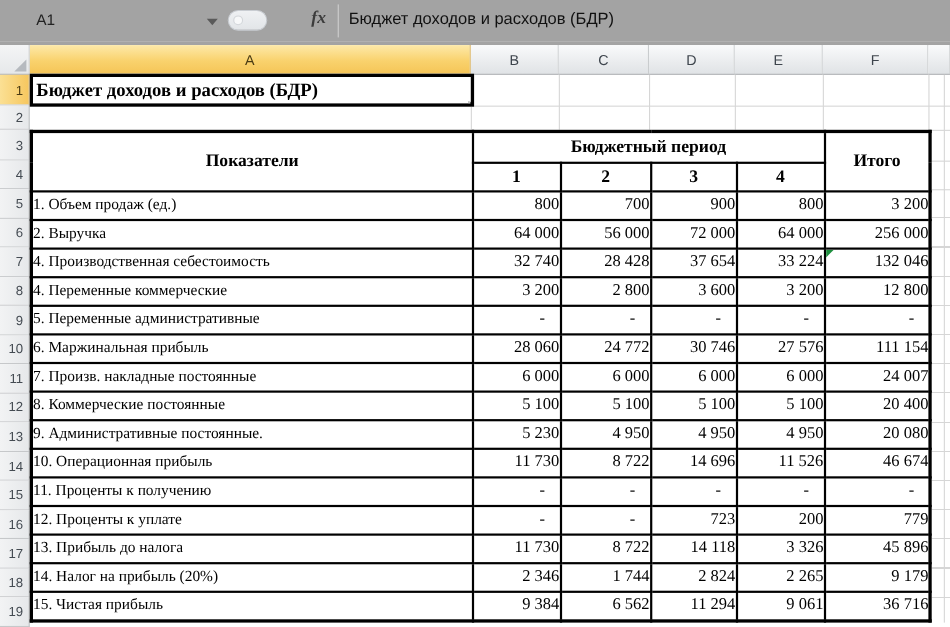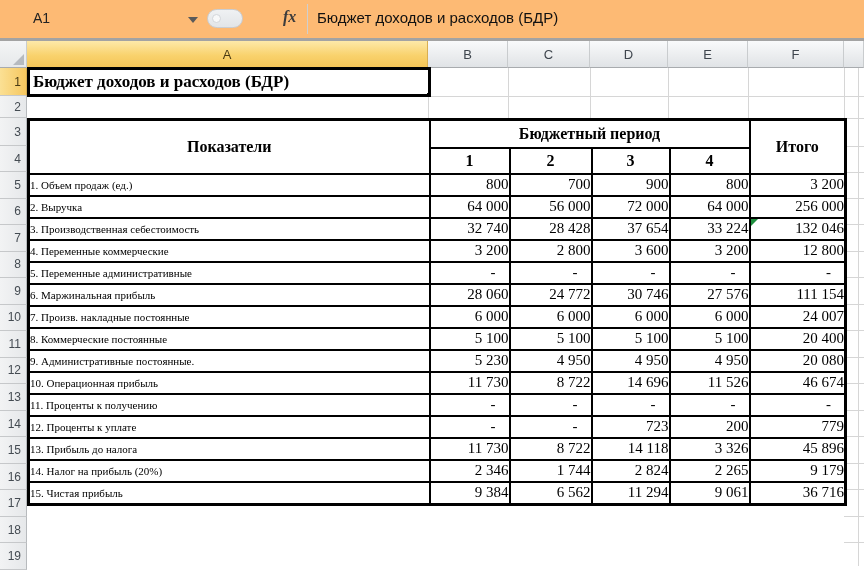--- a/index.html
+++ b/index.html
@@ -1,21 +1,21 @@
 <!DOCTYPE html>
 <html><head>
 <meta charset="utf-8">
 <style>
   * { margin:0; padding:0; box-sizing:border-box; }
   html,body { width:864px; height:570px; overflow:hidden; background:#fff;
               font-family:"Liberation Sans", sans-serif; }
   .stage { position:relative; width:864px; height:570px; background:#fff; }
 
   
-  .formula-bar { position:absolute; left:0; top:0; width:864px; height:38px; background:#fdba74; }
+  .formula-bar { position:absolute; left:0; top:0; width:864px; height:38px; background:#a3a3a3; }
   .name-box { position:absolute; left:0; top:0; width:184px; height:38px; }
   .name-box-text { position:absolute; left:33px; top:10px; font-size:14px; color:#222; }
   .nb-dropdown { position:absolute; left:188px; top:17px; width:0; height:0;
                  border-left:5px solid transparent; border-right:5px solid transparent;
                  border-top:6px solid #5a5a5a; }
   .pill { position:absolute; left:207px; top:9px; width:36px; height:19px; border-radius:10px;
           background:linear-gradient(#eff1f3,#e2e5e8); border:1px solid #c9cdd2; }
   .pill-dot { position:absolute; left:4px; top:4px; width:9px; height:9px; border-radius:50%;
               background:#f7f8f9; border:1px solid #d3d6da; }
   .fx { position:absolute; left:283px; top:8px; font-family:"Liberation Serif", serif;
@@ -57,29 +57,29 @@
 
   
   .a1-cell { position:absolute; left:27px; top:67px; width:404px; height:30px;
              background:#fff; border:3px solid #000;
              font-family:"Liberation Serif", serif; font-weight:bold; font-size:17px; color:#000;
              display:flex; align-items:center; padding-left:3px; white-space:nowrap; overflow:hidden; }
   .fill-handle { position:absolute; right:-5px; bottom:-5px; width:7px; height:7px;
                  background:#000; border:1px solid #fff; }
 
   
-  table.budget { position:absolute; left:27px; top:118px; width:817px; height:388px;
+  table.budget { position:absolute; left:27px; top:118px; width:817px; height:448px;
                  border-collapse:collapse; table-layout:fixed;
                  font-family:"Liberation Serif", serif; font-size:15px; color:#000; background:#fff; }
   table.budget td, table.budget th { border:2px solid #000; padding:0; overflow:hidden;
                                      white-space:nowrap; position:relative; }
   table.budget { border:3px solid #000; }
   tr.hrow1 { height:28px; } tr.hrow2 { height:26px; }
   th { font-weight:bold; text-align:center; font-size:16px; }
-  td.label { text-align:left; padding-left:4px; font-size:11px; }
+  td.label { text-align:left; padding-left:4px; font-size:14px; }
   td.num { text-align:right; padding-right:7px; font-size:15px; }
   td.num.dash { padding-right:13px; }
   .err-tri { position:absolute; left:0; top:0; width:0; height:0;
              border-top:7px solid #1E8F3E; border-right:7px solid transparent; }
 </style>
 </head>
 <body>
 
 <div class="stage">
 
@@ -204,21 +204,21 @@
         <tr>
           <td class="label">2. Выручка</td>
           <td class="num">64 000</td>
           <td class="num">56 000</td>
           <td class="num">72 000</td>
           <td class="num">64 000</td>
           <td class="num">256 000</td>
         </tr>
 
         <tr>
-          <td class="label">3. Производственная себестоимость</td>
+          <td class="label">4. Производственная себестоимость</td>
           <td class="num">32 740</td>
           <td class="num">28 428</td>
           <td class="num">37 654</td>
           <td class="num">33 224</td>
           <td class="num">132 046<span class="err-tri"></span></td>
         </tr>
 
         <tr>
           <td class="label">4. Переменные коммерческие</td>
           <td class="num">3 200</td>

